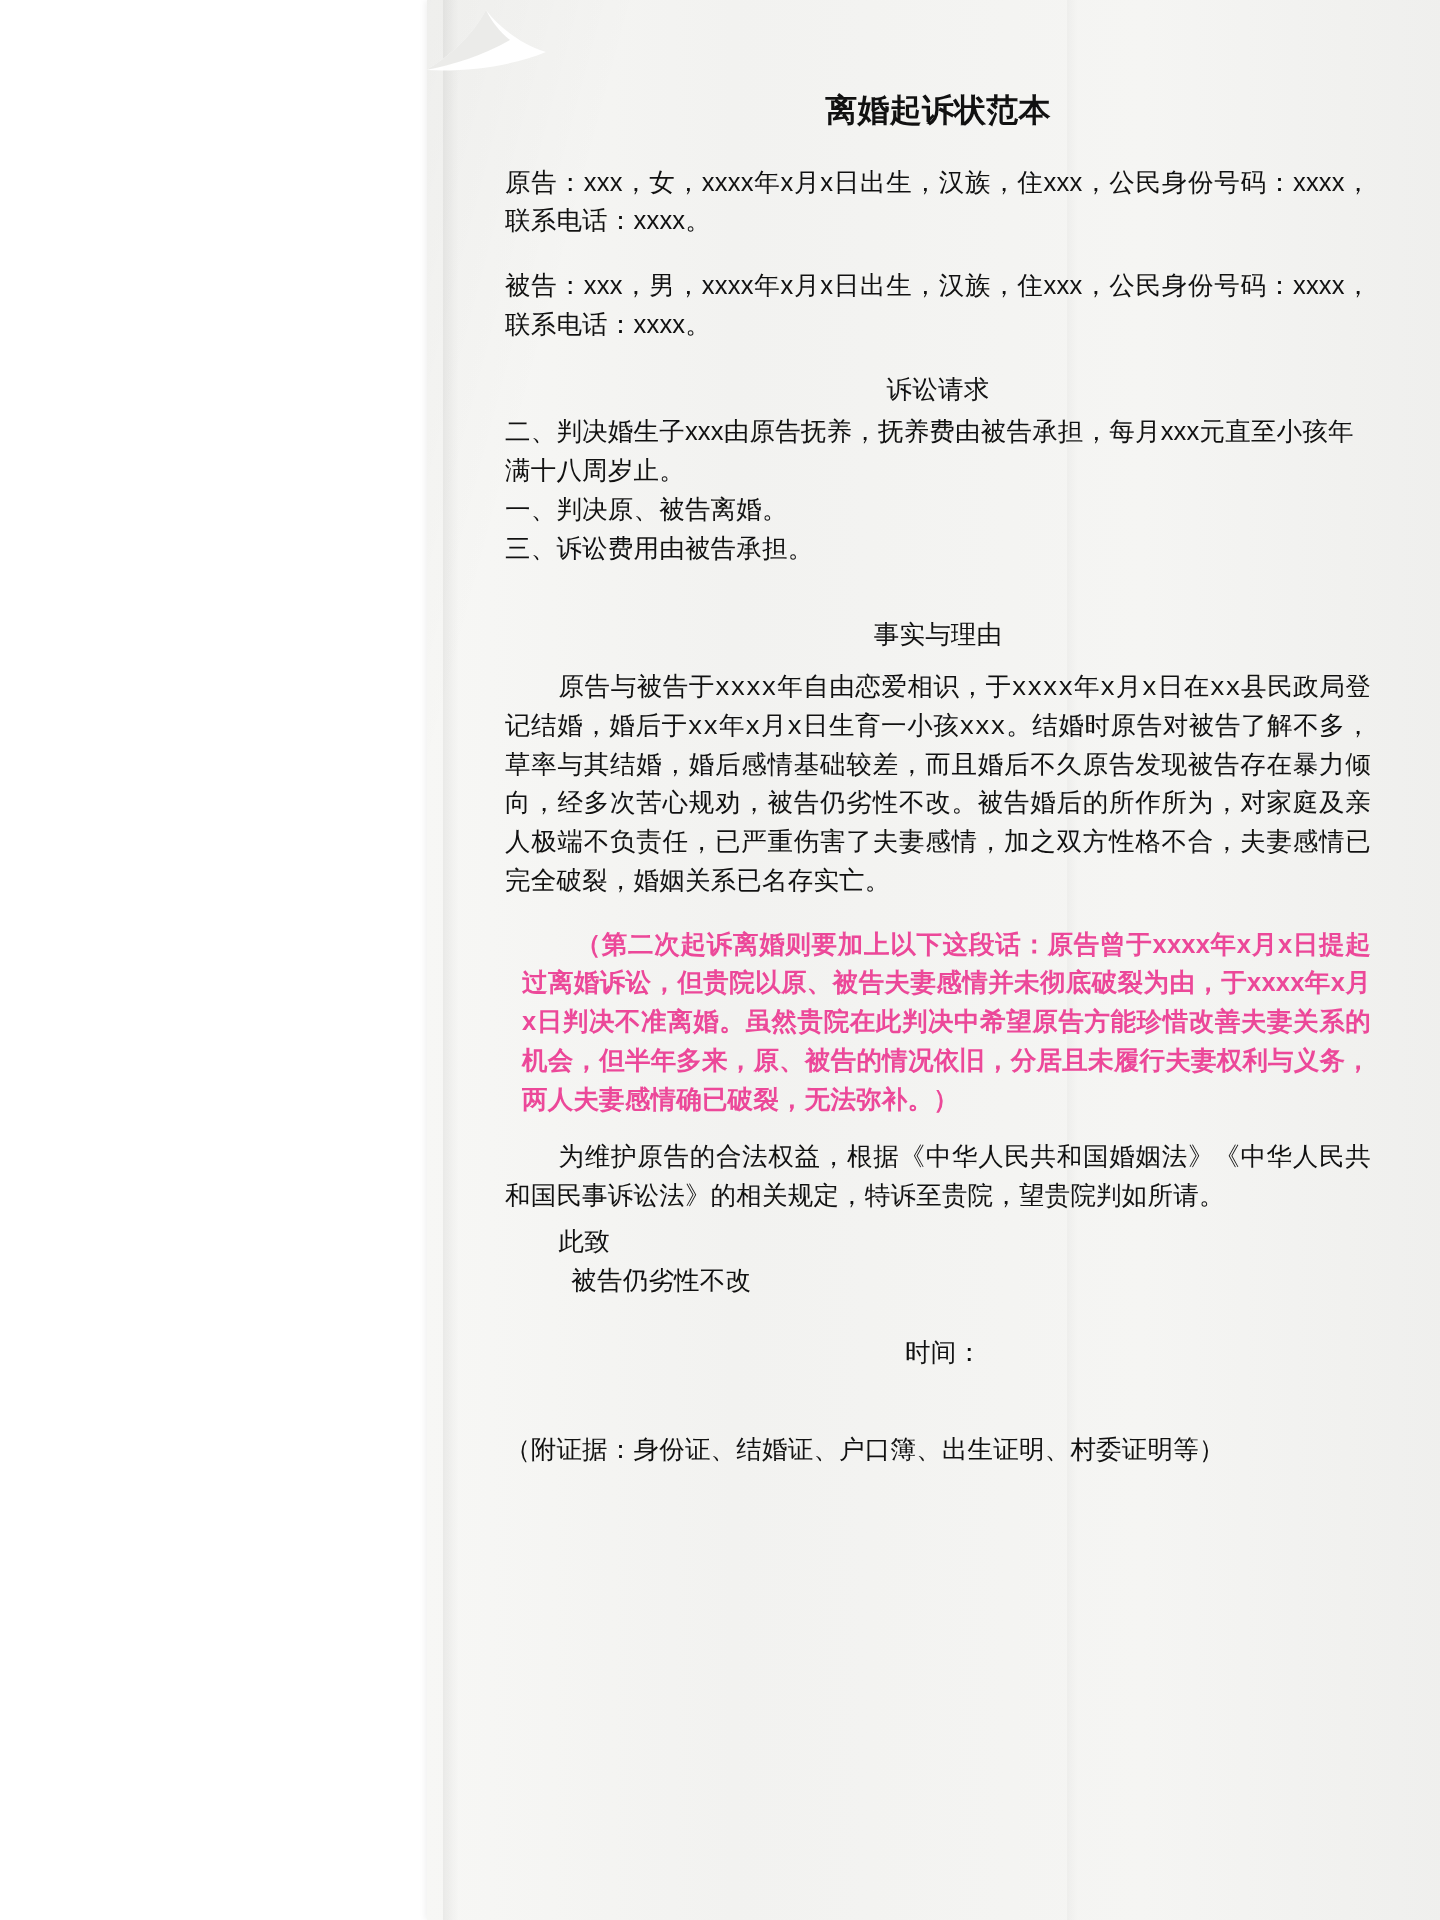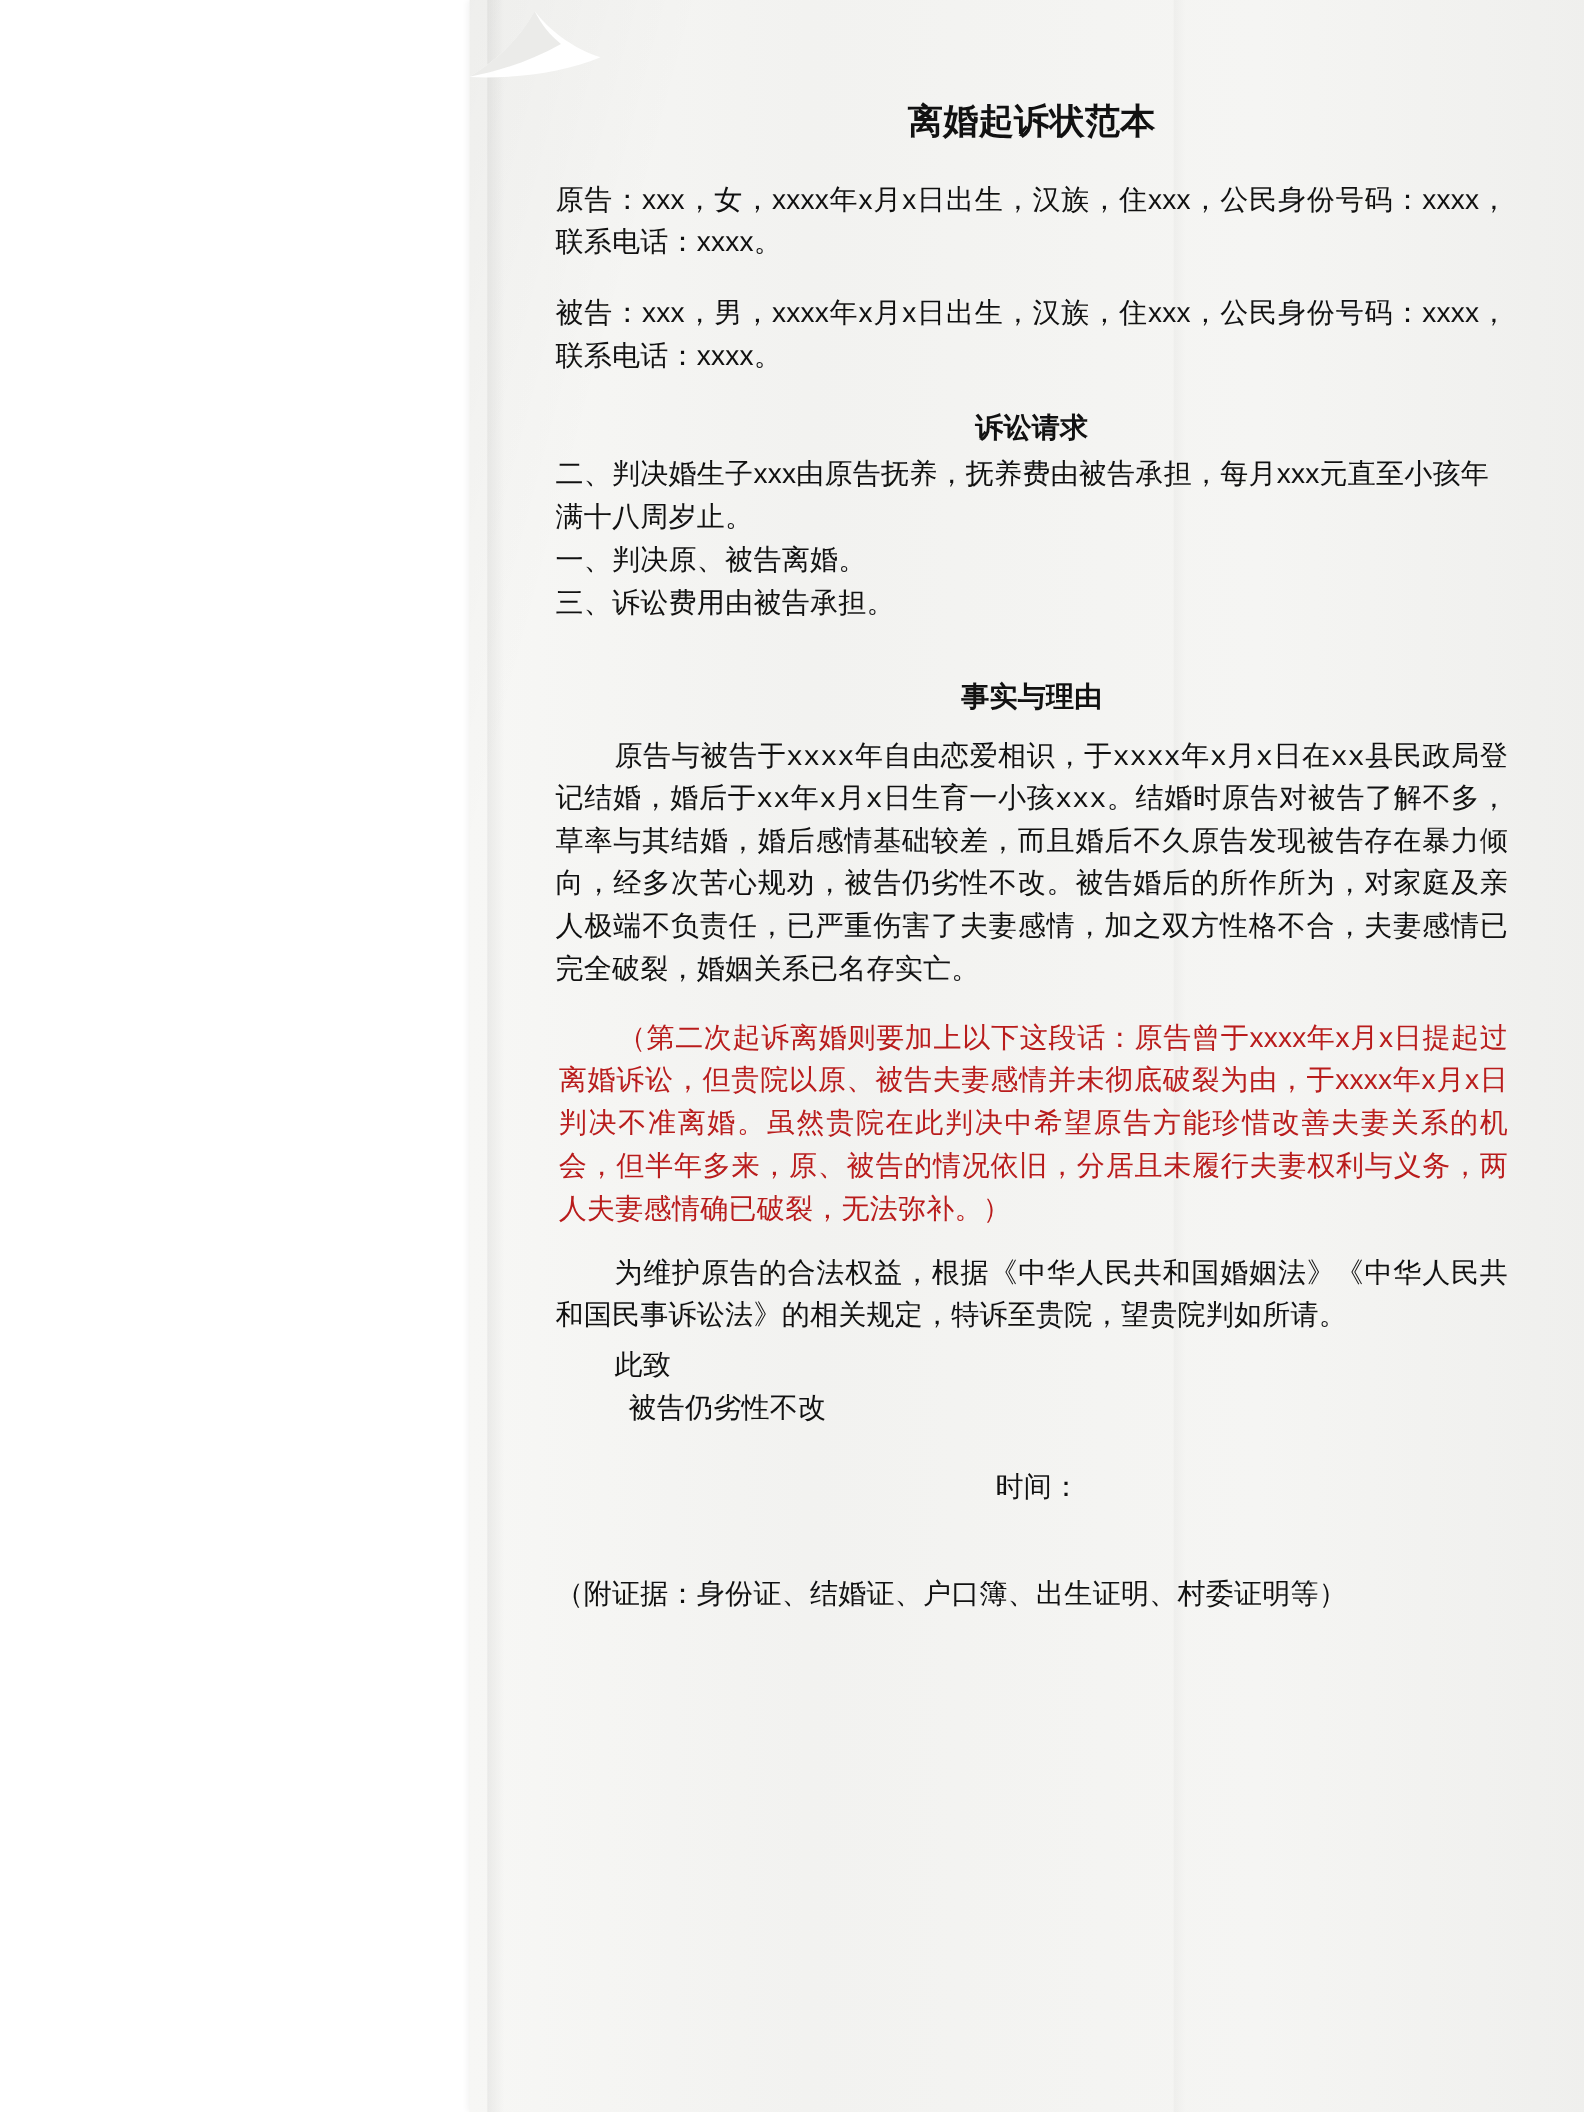--- a/index.html
+++ b/index.html
@@ -79,45 +79,45 @@
   }
 
   .para {
     margin: 0 0 26px 0;
     text-align: justify;
     text-justify: inter-character;
   }
 
   .section-head {
     text-align: center;
-    font-weight: 700;
+    font-weight: 400;
     margin: 8px 0 4px 0;
   }
   .section-head.spaced {
     margin-top: 48px;
     margin-bottom: 6px;
   }
 
   .item {
     margin: 0;
   }
 
   .indent {
     text-indent: 2.1em;
     margin: 16px 0 4px 0;
     text-align: justify;
     text-justify: inter-character;
     font-family: Liberation Mono, monospace;
   }
 
   .redblock {
-    color: #b91c1c;
-    font-weight: 400;
+    color: #ec4899;
+    font-weight: 700;
     text-indent: 2.1em;
-    margin: 22px 0 22px 3px;
+    margin: 22px 0 22px 17px;
     text-align: justify;
     text-justify: inter-character;
   }
 
   .closing {
     text-indent: 2.1em;
     margin: 0;
   }
   .court {
     text-indent: 2.6em;

